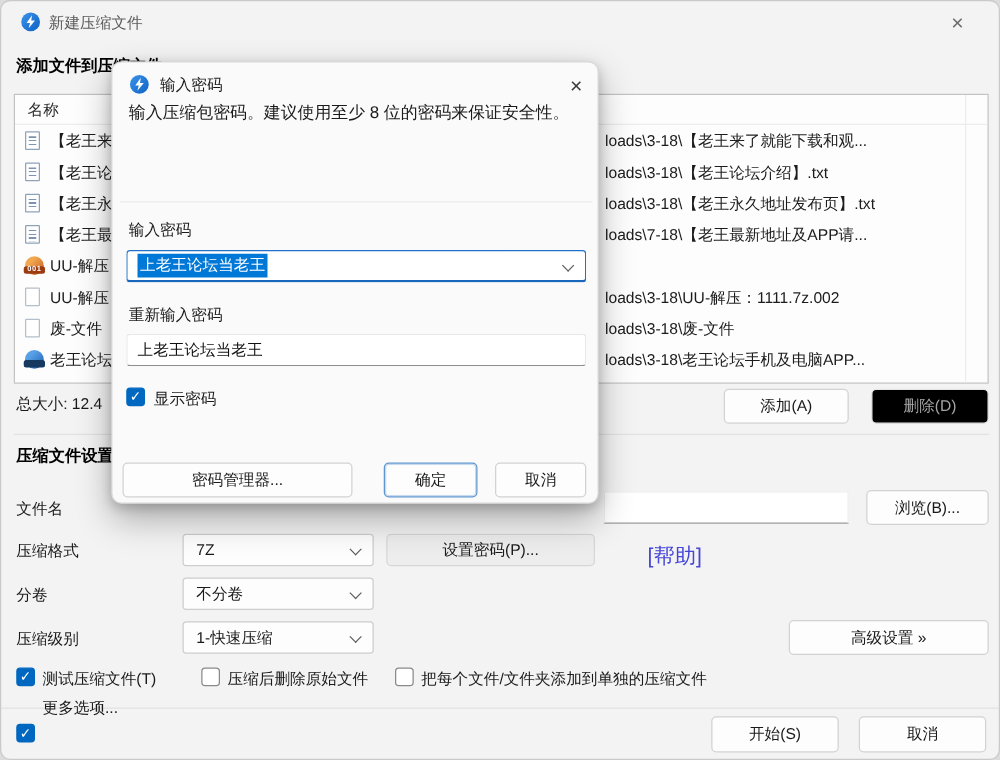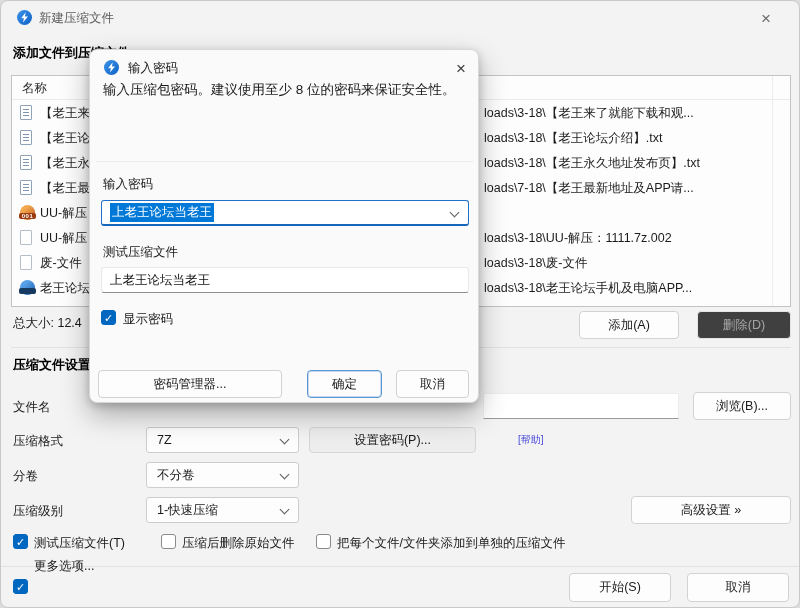--- a/index.html
+++ b/index.html
@@ -8,21 +8,21 @@
   #window { position:relative; width:800px; height:608px; background:#f3f3f3;
             border:1px solid #c9c9c9; border-radius:8px; overflow:hidden; }
   .label { position:absolute; font-size:12.5px; color:#1a1a1a; white-space:nowrap; line-height:16px; }
   .h { font-weight:bold; font-size:13px; color:#000; }
   .muted { color:#5c5c5c; }
 
   
   .btn { position:absolute; background:#fdfdfd; border:1px solid #d2d2d2; border-radius:4px;
          font-size:12.5px; color:#1a1a1a; display:flex; align-items:center; justify-content:center;
          white-space:nowrap; cursor:default; }
-  .btn.disabled { background:#404040; border-color:#e5e5e5; color:#a5a5a5; }
+  .btn.disabled { background:#000000; border-color:#e5e5e5; color:#a5a5a5; }
   .btn.gray { background:#ededed; border-color:#d6d6d6; }
   .btn.default { border-color:#5e96d2; box-shadow:0 0 0 1px rgba(94,150,210,.35) inset; }
 
   
   .select { position:absolute; background:#fdfdfd; border:1px solid #cdcdcd; border-radius:3px;
             font-size:12.5px; color:#1a1a1a; display:flex; align-items:center; padding:0 10px; }
   .chev { position:absolute; width:7px; height:7px; border-right:1.5px solid #5c5c5c;
           border-bottom:1.5px solid #5c5c5c; transform:rotate(45deg); }
 
   
@@ -79,21 +79,21 @@
            display:flex; align-items:center; padding:0 8px; }
   .combo .sel { background:#0078d7; color:#fff; font-size:12.5px; padding:1px 2px; white-space:nowrap; }
   .tb { position:absolute; left:11px; top:217px; width:368px; height:26px; background:#fff;
         border:1px solid #e8e8e8; border-bottom:1px solid #8f8f8f; border-radius:3px;
         display:flex; align-items:center; padding:0 8px; font-size:12.5px; color:#111; }
 
   
   #fn-input { position:absolute; left:482px; top:392px; width:196px; height:26px; background:#fff;
               border:1px solid #ededed; border-bottom:1px solid #9a9a9a; }
 
-  .link { position:absolute; font-size:10px; white-space:nowrap;padding-left:30px; }
+  .link { position:absolute; font-size:17px; white-space:nowrap;padding-left:30px; }
 </style>
 </head>
 <body>
 
 <div id="window">
 
   <span class="logo" style="left:16px; top:9px;">
     <svg width="15" height="15" viewBox="0 0 15 15">
         <polygon points="8.6,2.2 4.2,8.3 7,8.3 5.9,12.6 11,6.4 8,6.4" fill="#fff"></polygon>
       </svg>
@@ -213,21 +213,21 @@
     <div class="label" style="left:13px; top:32px; font-size:13.5px; white-space:normal; width:362px;">输入压缩包密码。建议使用至少 8 位的密码来保证安全性。</div>
 
     <div class="hr" style="left:6px; top:111px; width:378px; background:#ececec;"></div>
 
     <div class="label" style="left:13px; top:126px;">输入密码</div>
     <div class="combo">
       <span class="sel">上老王论坛当老王</span>
       <span class="chev" style="right:10px; top:8px;"></span>
     </div>
 
-    <div class="label" style="left:13px; top:194px;">测试压缩文件</div>
+    <div class="label" style="left:13px; top:194px;">重新输入密码</div>
     <div class="tb">
       <span>上老王论坛当老王</span>
     </div>
 
     <span class="cb on" style="left:11px; top:260px;"></span>
     <div class="label" style="left:33px; top:261px;">显示密码</div>
 
     <div class="btn" style="left:8px; top:320px; width:184px; height:28px;">密码管理器...</div>
     <div class="btn default" style="left:217px; top:320px; width:75px; height:28px;">确定</div>
     <div class="btn" style="left:306px; top:320px; width:73px; height:28px;">取消</div>

